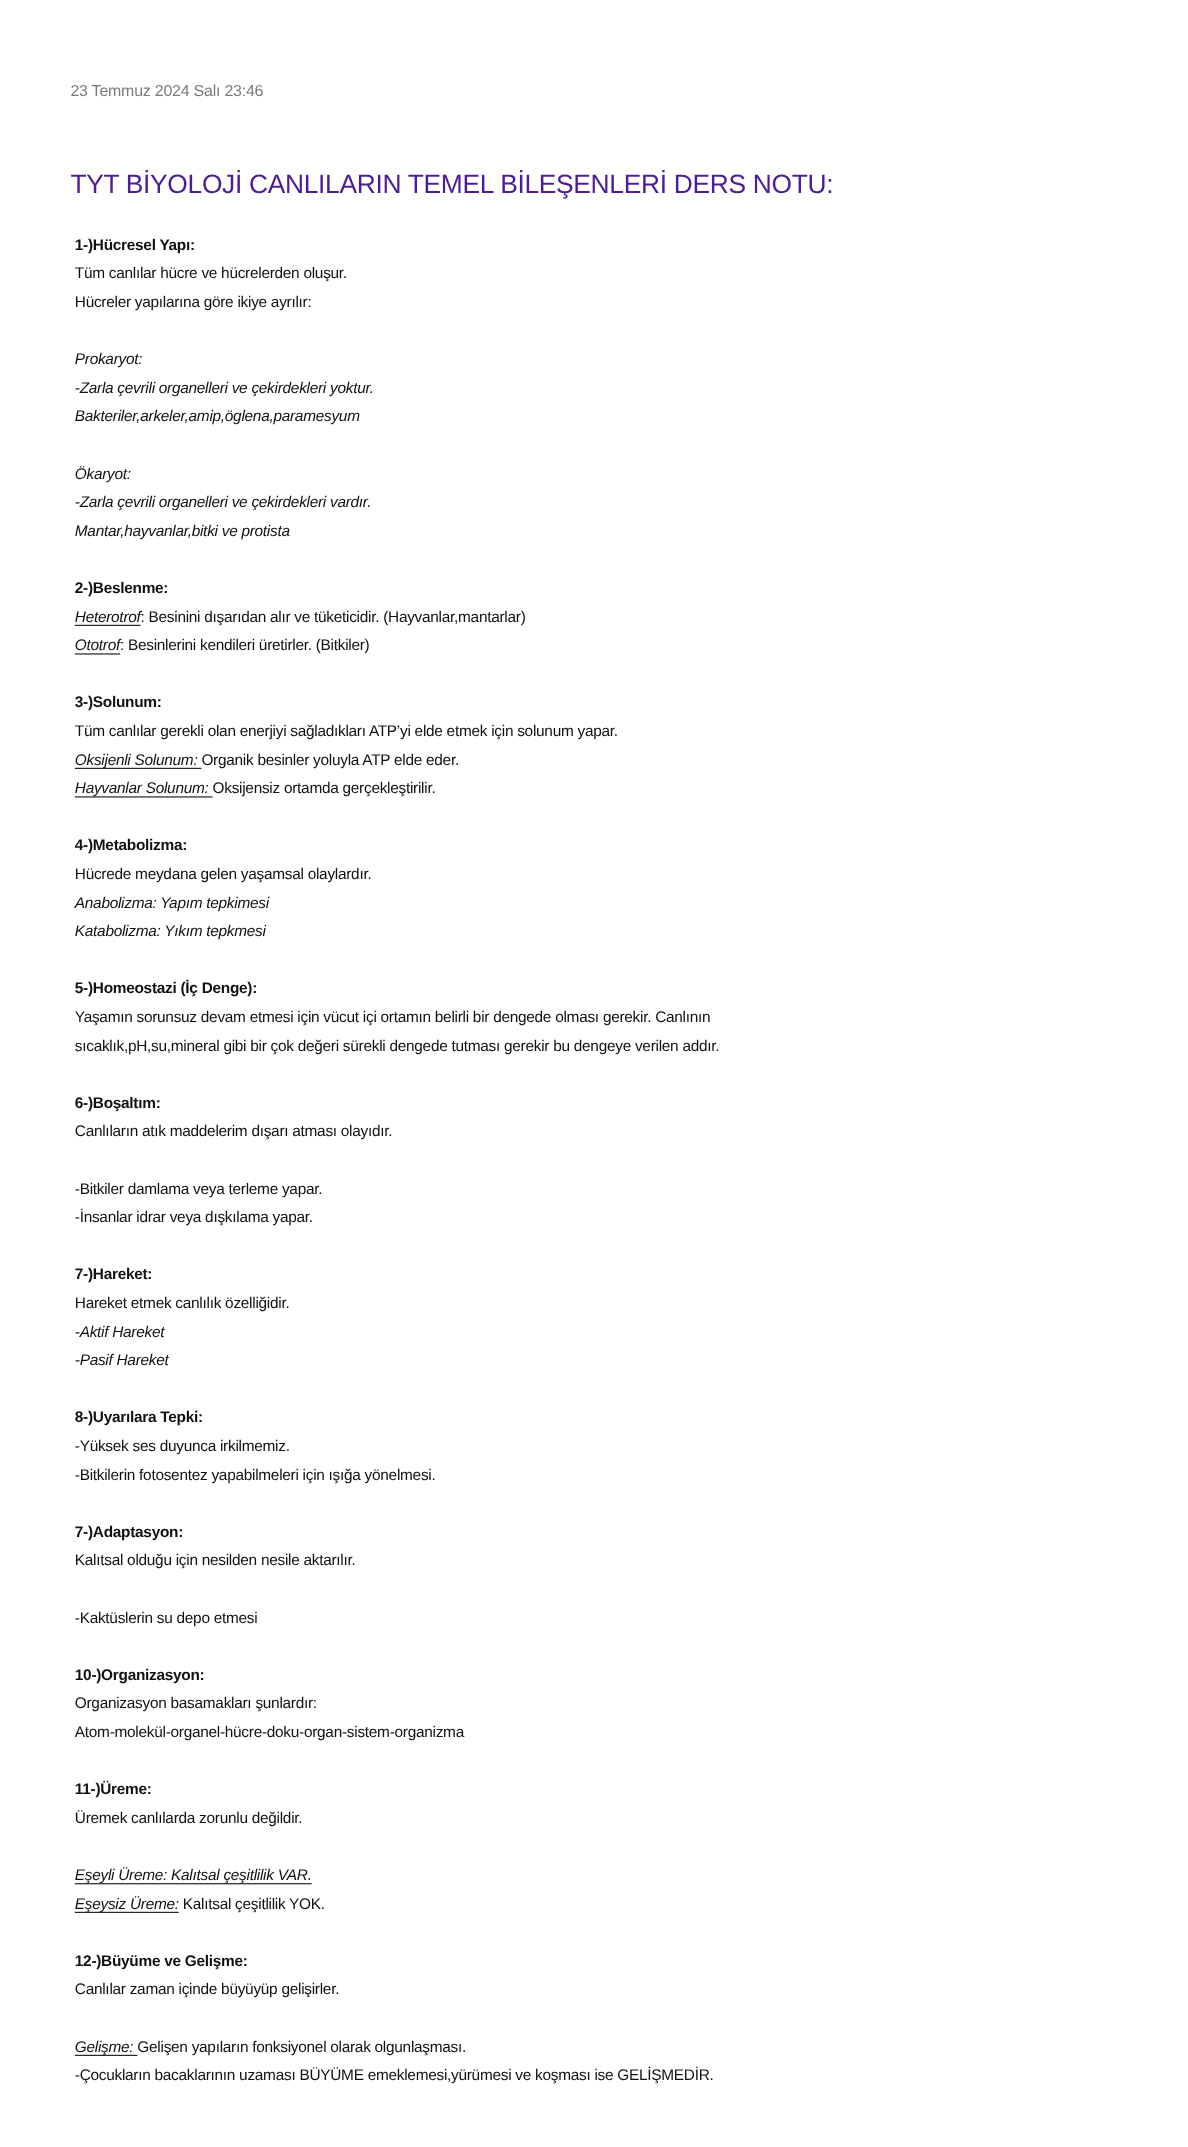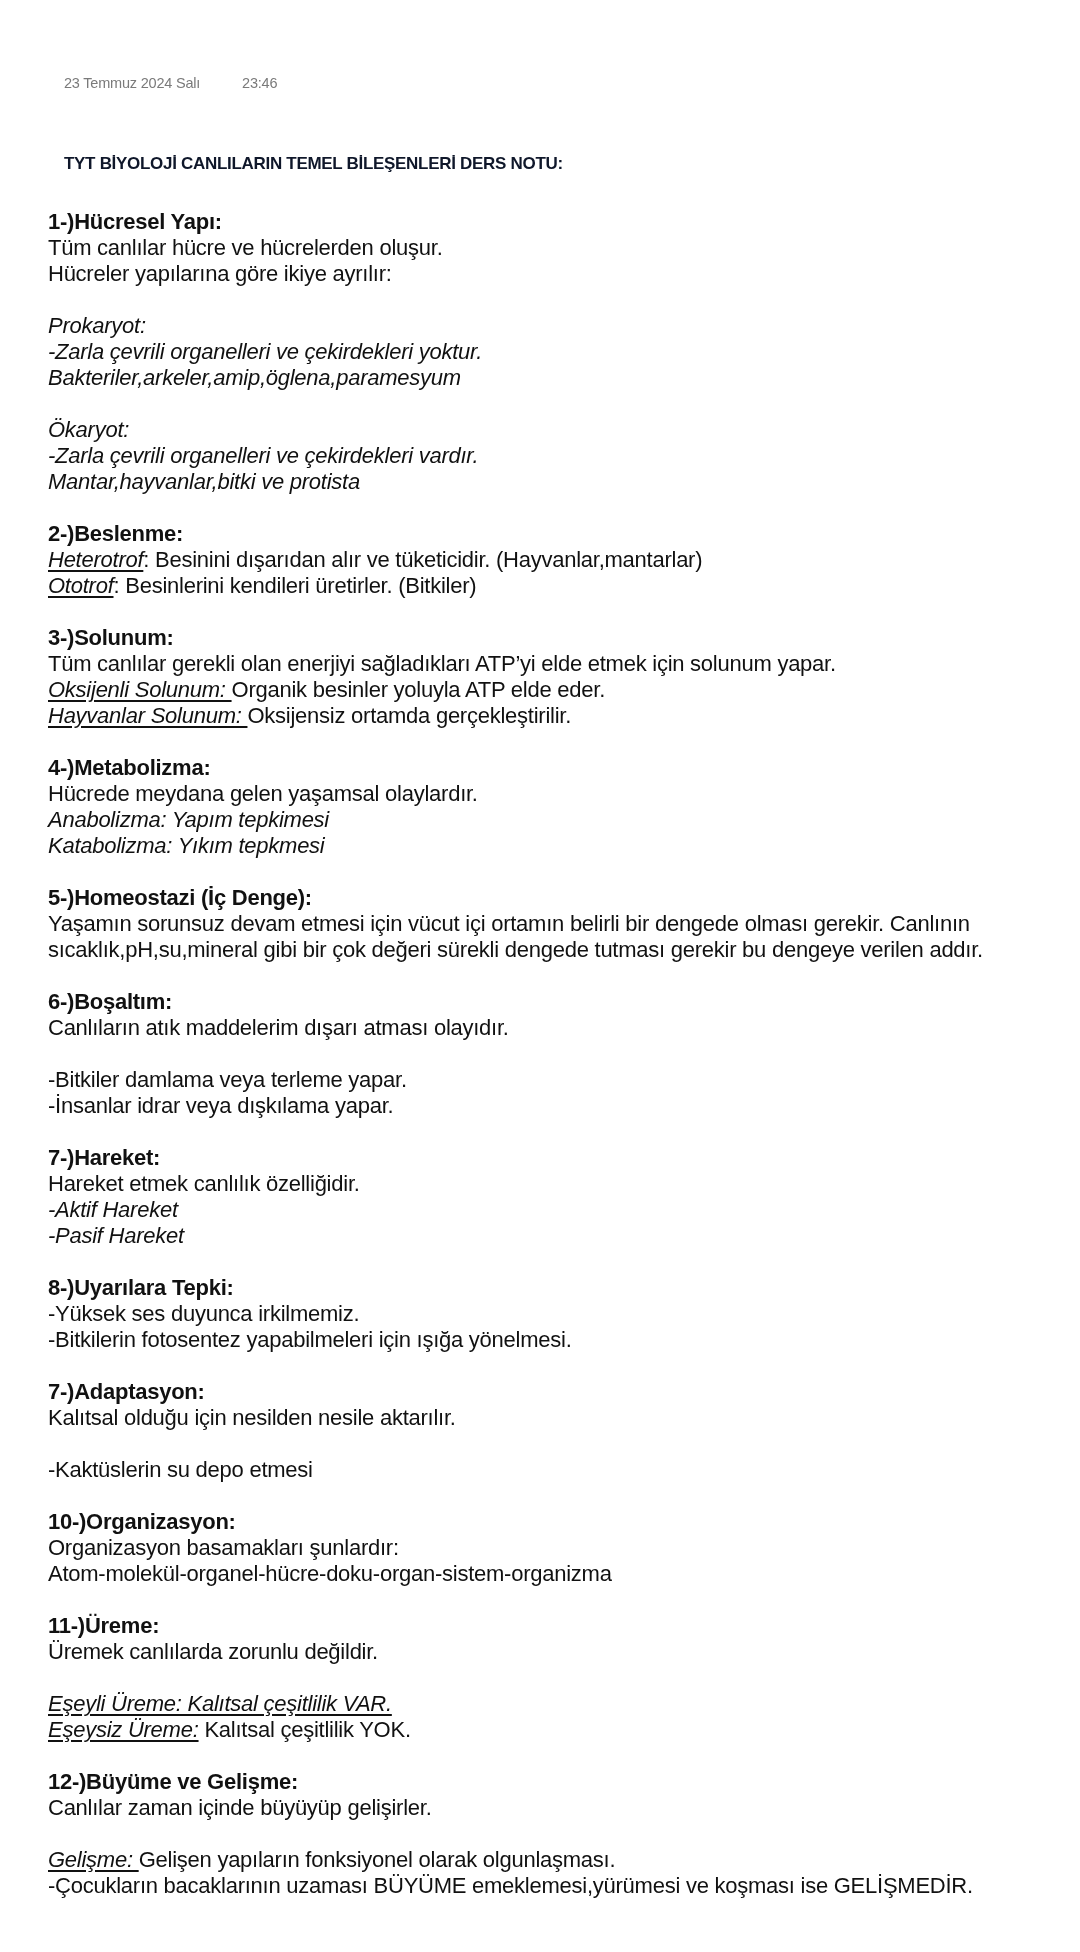--- a/index.html
+++ b/index.html
@@ -1,23 +1,23 @@
 <!DOCTYPE html>
 <html><head>
 <meta charset="utf-8">
 <style>
   html, body { margin: 0; padding: 0; background: #ffffff; }
   body { width: 1080px; height: 1952px; position: relative; overflow: hidden;
          font-family: "Liberation Sans", sans-serif; color: #111111; }
   .meta { position: absolute; top: 75px; left: 64px; font-size: 14.5px; color: #7a7a7a;
           font-family: "Liberation Sans", sans-serif; letter-spacing: -0.2px; }
-  .meta .time { margin-left: 38px; }
-  .title { position: absolute; top: 154px; left: 64px; margin: 0; font-size: 17px; font-weight: bold;
-           letter-spacing: -0.3px; color: #0f172a; }
-  .content { position: absolute; top: 209px; left: 48px; width: 980px; font-size: 22px;
+  .meta .time { }
+  .title { position: absolute; top: 154px; left: 64px; margin: 0; font-size: 24px; font-weight: normal;
+           letter-spacing: -0.3px; color: #4c1d95; }
+  .content { position: absolute; top: 209px; left: 68px; width: 980px; font-size: 14px;
              line-height: 26px; letter-spacing: -0.25px; }
   .line { height: 26px; white-space: nowrap; }
   .line.blank { height: 26px; }
   .b { font-weight: bold; }
   .i { font-style: italic; }
   .u { text-decoration: underline; text-underline-offset: 3px; }
 </style>
 </head>
 <body>
 

